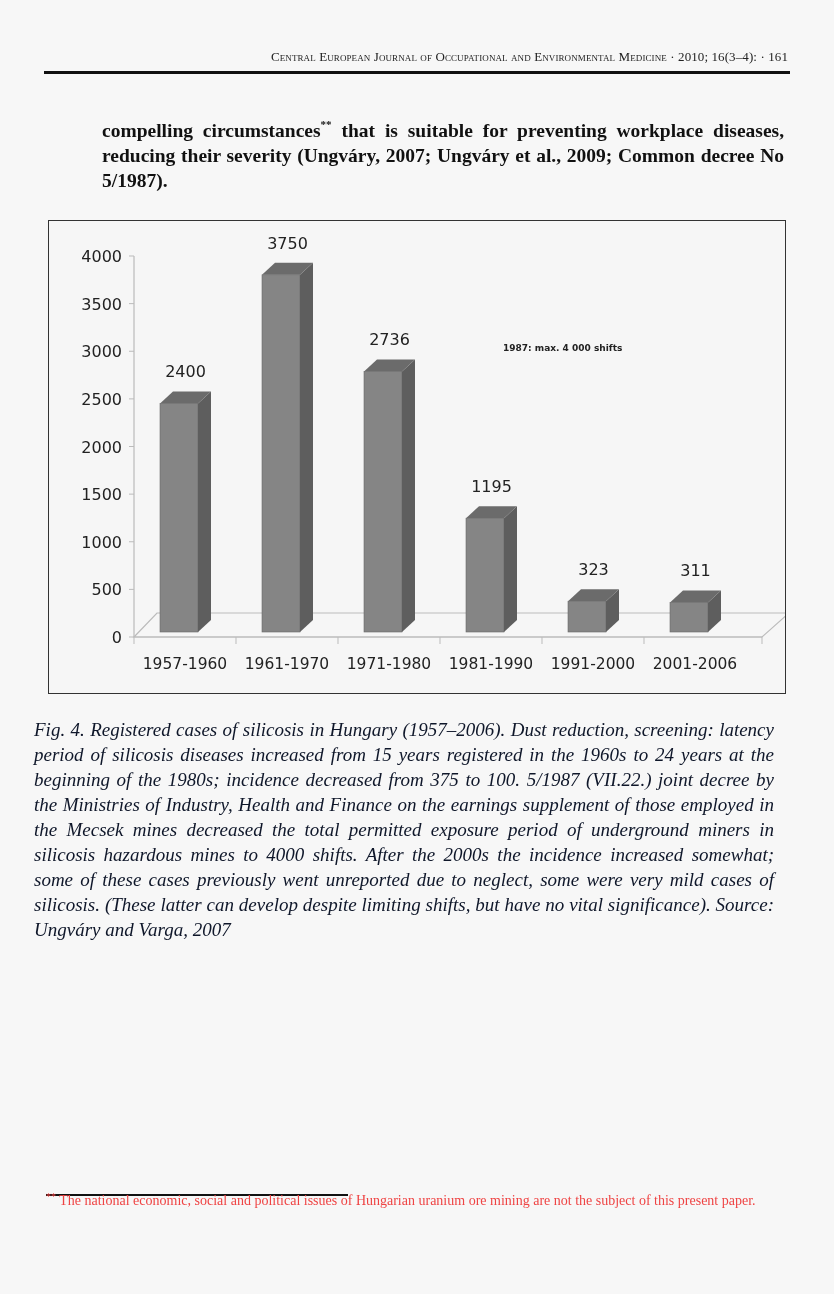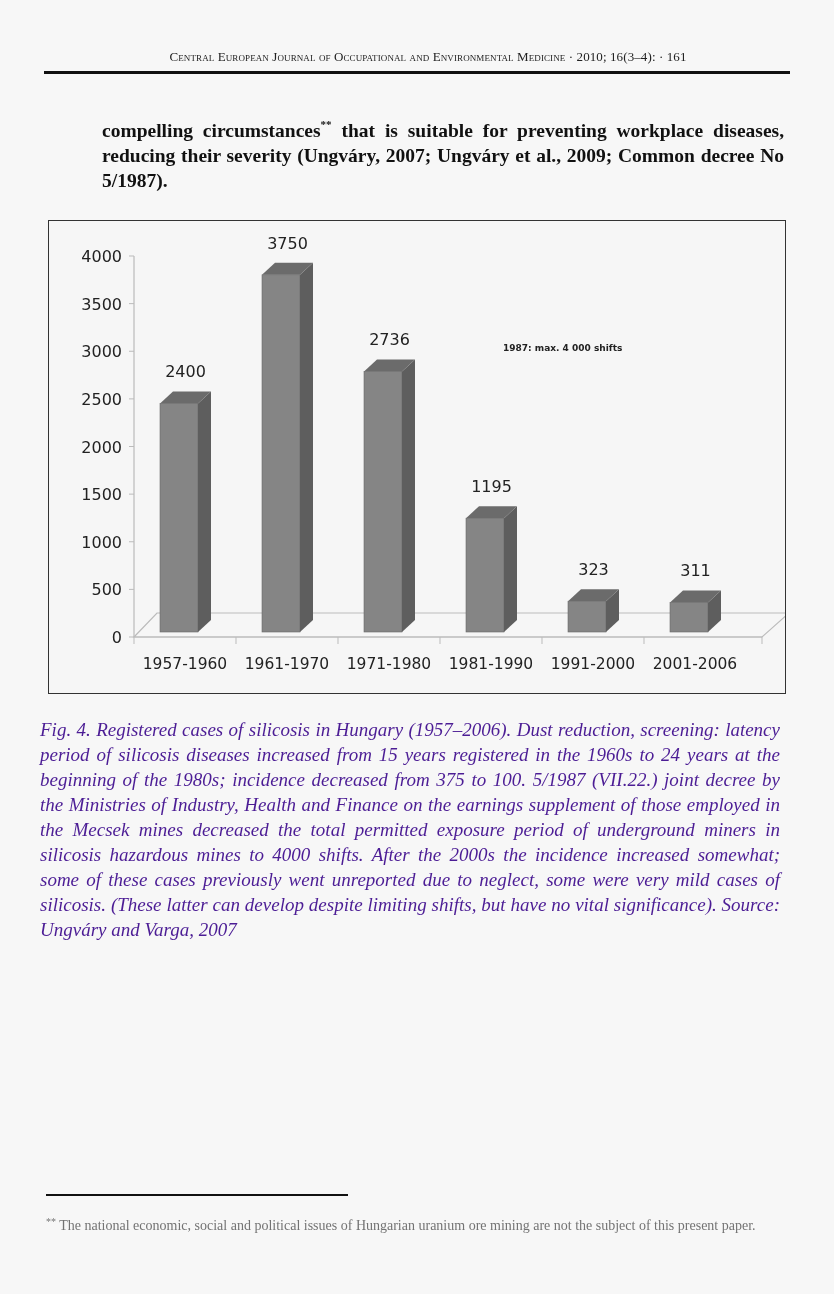--- a/index.html
+++ b/index.html
@@ -1,26 +1,26 @@
 <!DOCTYPE html>
 <html><head>
 <meta charset="utf-8">
 <style>
   html, body { margin:0; padding:0; }
   body { width:834px; height:1294px; background:#f7f7f7; position:relative; font-family:"Liberation Serif", serif; color:#111; overflow:hidden; }
-  .header { position:absolute; left:68px; top:49px; width:720px; font-size:13px; letter-spacing:0.1px; color:#222; white-space:nowrap; text-align:center; }
+  .header { position:absolute; left:68px; top:49px; width:720px; font-size:13px; letter-spacing:0.1px; color:#222; white-space:nowrap; text-align:right; }
   .header .sc { font-variant: small-caps; }
   .header-rule { position:absolute; left:44px; top:71px; width:746px; height:3px; background:#111; }
   .body-text { position:absolute; left:102px; top:118px; width:682px; font-size:19.5px; line-height:25px; text-align:justify; color:#111;font-weight:bold; }
   .body-text sup { font-size:11px; vertical-align: 9px; line-height:0; }
   .chart-frame { position:absolute; left:48px; top:220px; width:736px; height:472px; border:1px solid #333; background:#f6f6f6; }
   .chart-frame svg { position:absolute; left:0; top:0; }
-  .caption { position:absolute; left:40px; top:717px; width:740px; font-size:19px; line-height:25px; font-style:italic; text-align:justify; color:#4c1d95; }
+  .caption { position:absolute; left:34px; top:717px; width:740px; font-size:19px; line-height:25px; font-style:italic; text-align:justify; color:#0f172a; }
   .fn-rule { position:absolute; left:46px; top:1194px; width:302px; height:2px; background:#111; }
-  .footnote { position:absolute; left:46px; top:1215px; width:742px; font-size:14px; line-height:22px; color:#737373; text-align:justify; }
+  .footnote { position:absolute; left:46px; top:1190px; width:742px; font-size:14px; line-height:22px; color:#ef4444; text-align:justify; }
   .footnote sup { font-size:10px; vertical-align: 5px; line-height:0; }
   .axis-text { font-family:"DejaVu Sans", sans-serif; fill:#222; }
 </style>
 </head>
 <body>
 
 <div class="header">
   <span class="sc">Central European Journal of Occupational and Environmental Medicine</span>
   <span>· 2010; 16(3–4): · 161</span>
 </div>

